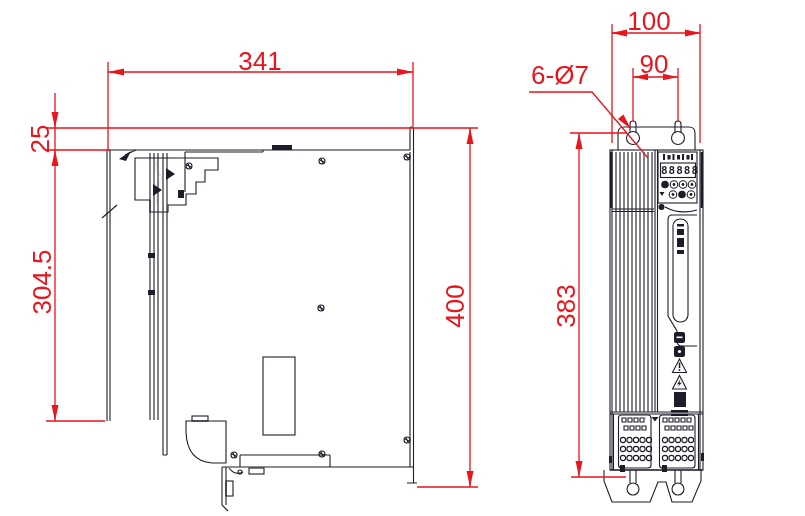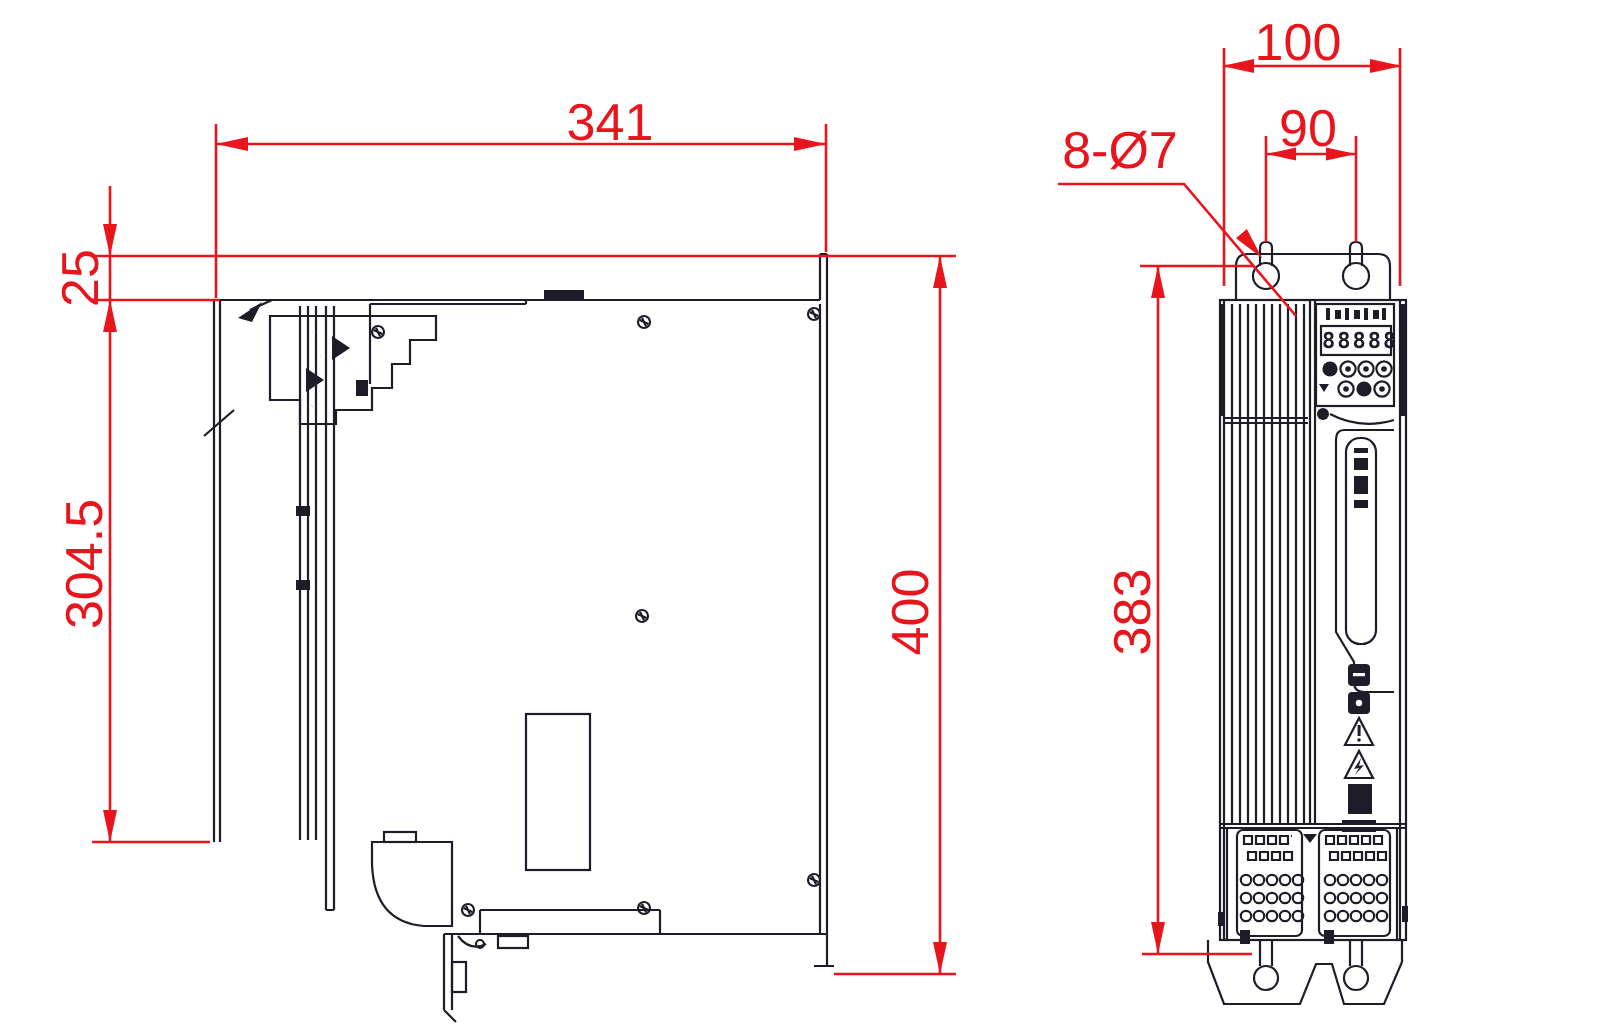--- a/index.html
+++ b/index.html
@@ -257,23 +257,23 @@
       <polygon class="redf" points="55,421 51.5,405 58.5,405"></polygon>
       <polygon class="redf" points="470,128 466.5,144 473.5,144"></polygon>
       <polygon class="redf" points="470,487 466.5,471 473.5,471"></polygon>
       <polygon class="redf" points="579,133 575.5,149 582.5,149"></polygon>
       <polygon class="redf" points="579,477 575.5,461 582.5,461"></polygon>
       <polygon class="redf" points="631,129 618,119.1 623.4,114.5"></polygon>
     </g>
   </g>
 </svg>
 
-<div class="dim" style="left:260px;top:61px;margin-left:45px;">341</div>
+<div class="dim" style="left:260px;top:61px;">341</div>
 <div class="dim vert" style="left:40px;top:139px;">25</div>
 <div class="dim vert" style="left:42px;top:282px;">304.5</div>
 <div class="dim vert" style="left:455px;top:306px;">400</div>
 <div class="dim" style="left:649px;top:21px;">100</div>
 <div class="dim" style="left:654px;top:64px;">90</div>
-<div class="dim" style="left:560px;top:75px;">8-Ø7</div>
+<div class="dim" style="left:560px;top:75px;">6-Ø7</div>
 <div class="dim vert" style="left:566px;top:306px;">383</div>
 
 <div class="seg">88888</div>
 </div>
 
 </body></html>

